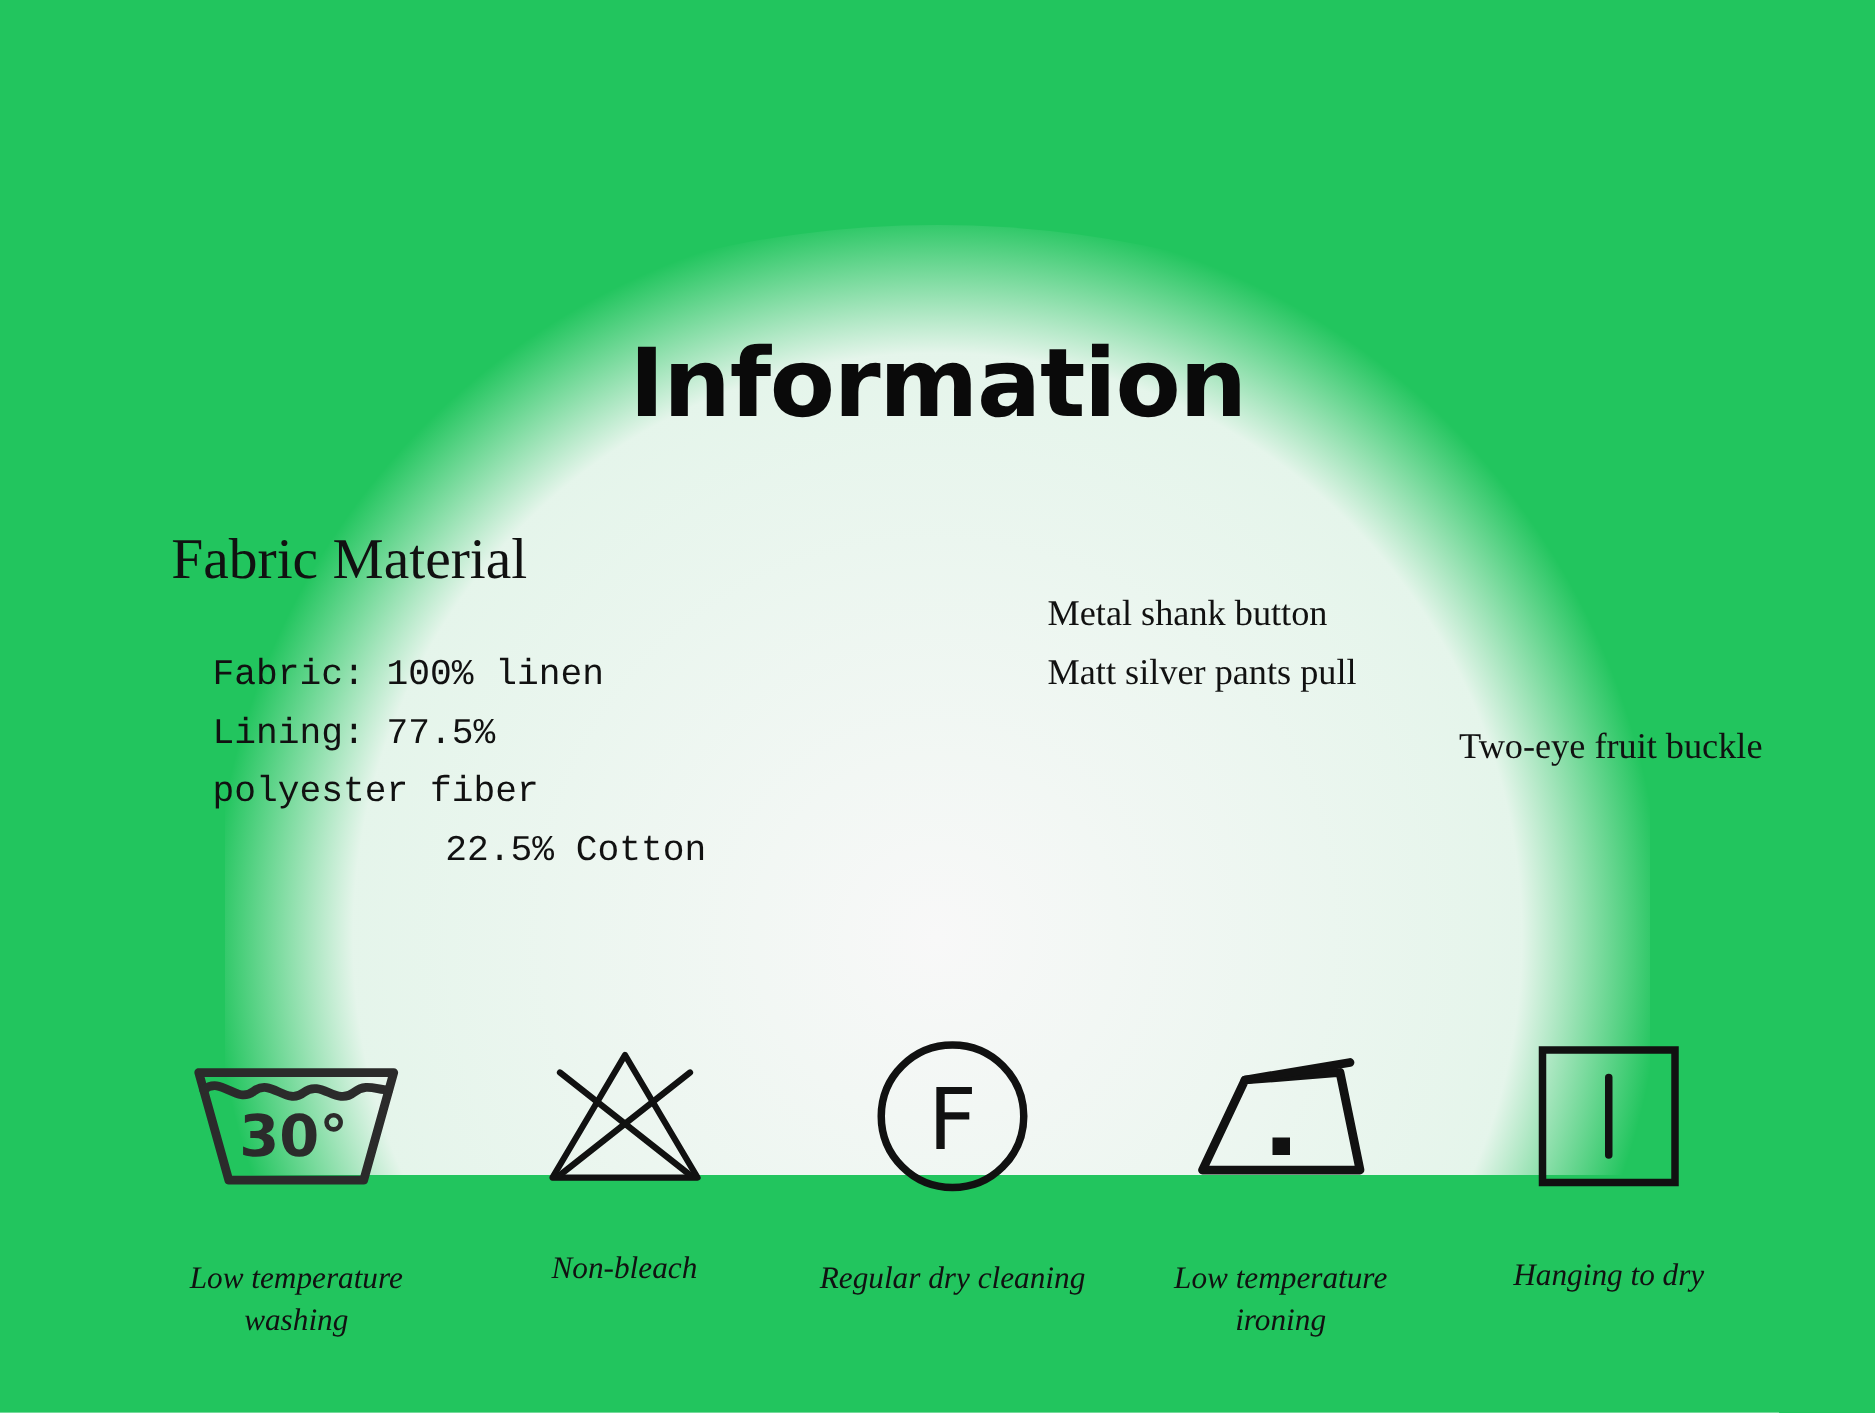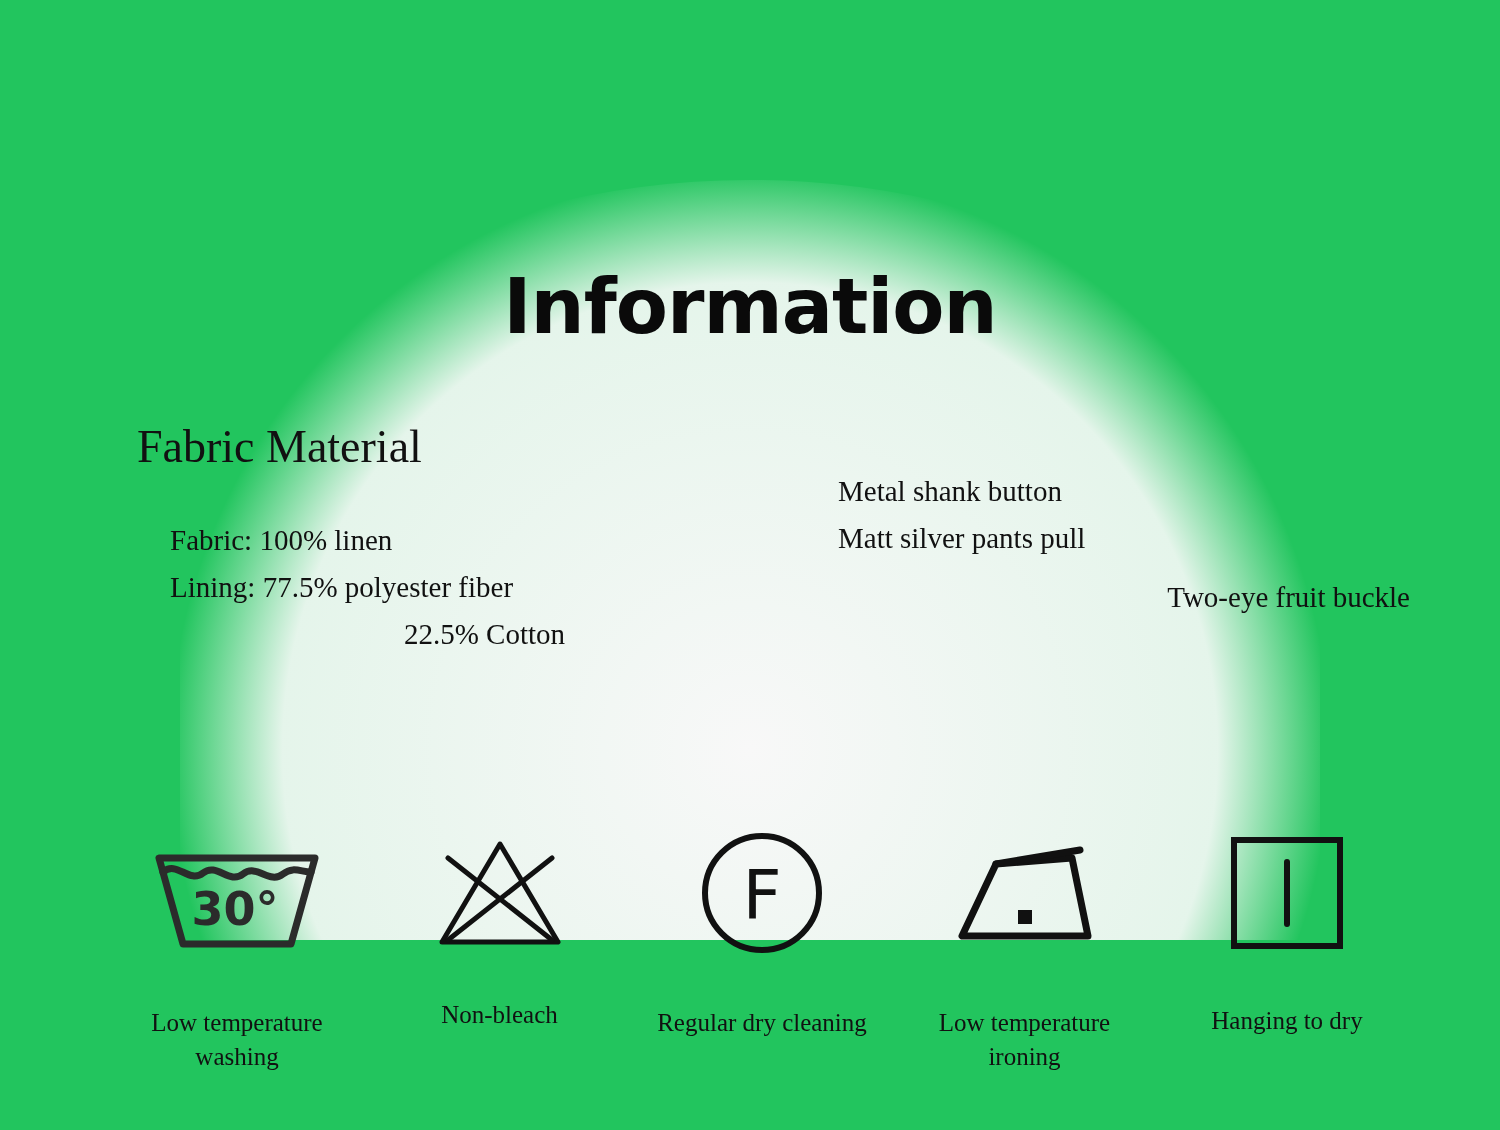--- a/index.html
+++ b/index.html
@@ -73,20 +73,21 @@
   }
   .body-lines {
     margin-top: 44px;
     font-size: 29px;
     line-height: 1.62;
     color: #111;
   }
   .col-left .body-lines {
     text-align: center;
     padding-right: 180px;
+    font-family: Liberation Mono, monospace;
   }
   .col-left .body-lines .l1 { text-align: left; padding-left: 45px; }
   .col-left .body-lines .l2 { text-align: left; padding-left: 45px; }
   .col-left .body-lines .l3 { text-align: right; padding-left: 162px; }
   .col-right .body-lines {
     text-align: left;
     padding-left: 68px;
     margin-top: 48px;
   }
   .col-right .body-lines .l3 { margin-top: 12px; text-align: right; }
@@ -113,20 +114,21 @@
     display: flex;
     align-items: center;
     justify-content: center;
   }
   .care-label {
     margin-top: 34px;
     font-size: 25px;
     line-height: 1.36;
     text-align: center;
     color: #111;
+    font-style: italic;
   }
   .care-item.item-2 .care-label { margin-top: 30px; }
   .care-item.item-5 .care-label { margin-top: 36px; }
   .care-item.item-1 .care-label,
   .care-item.item-3 .care-label,
   .care-item.item-4 .care-label { margin-top: 38px; }
 </style>
 </head>
 <body>
 

